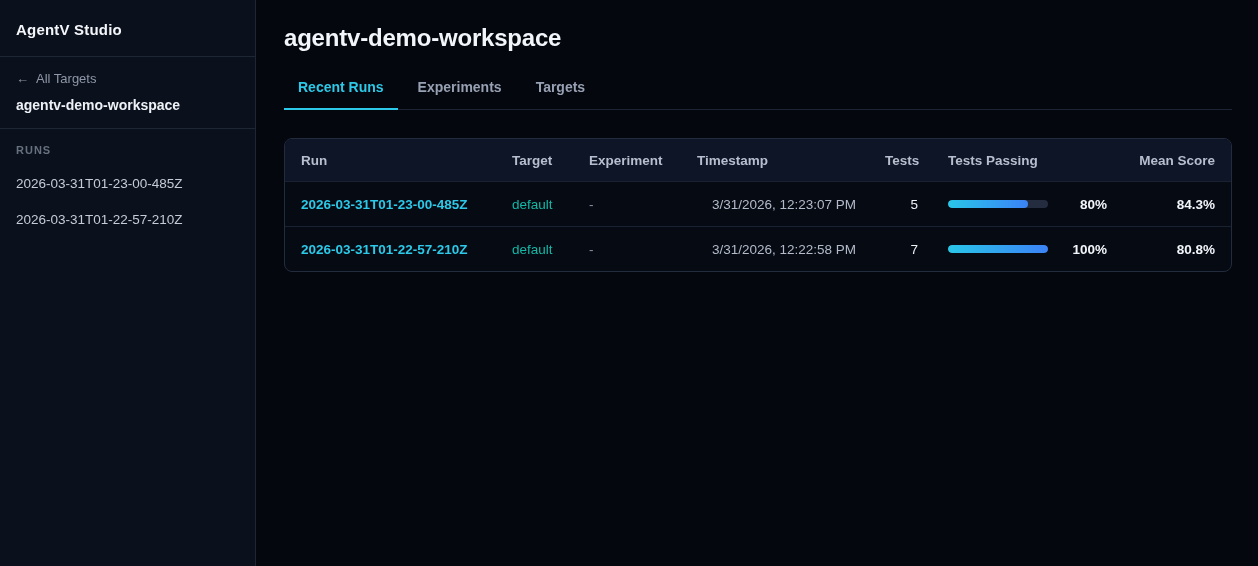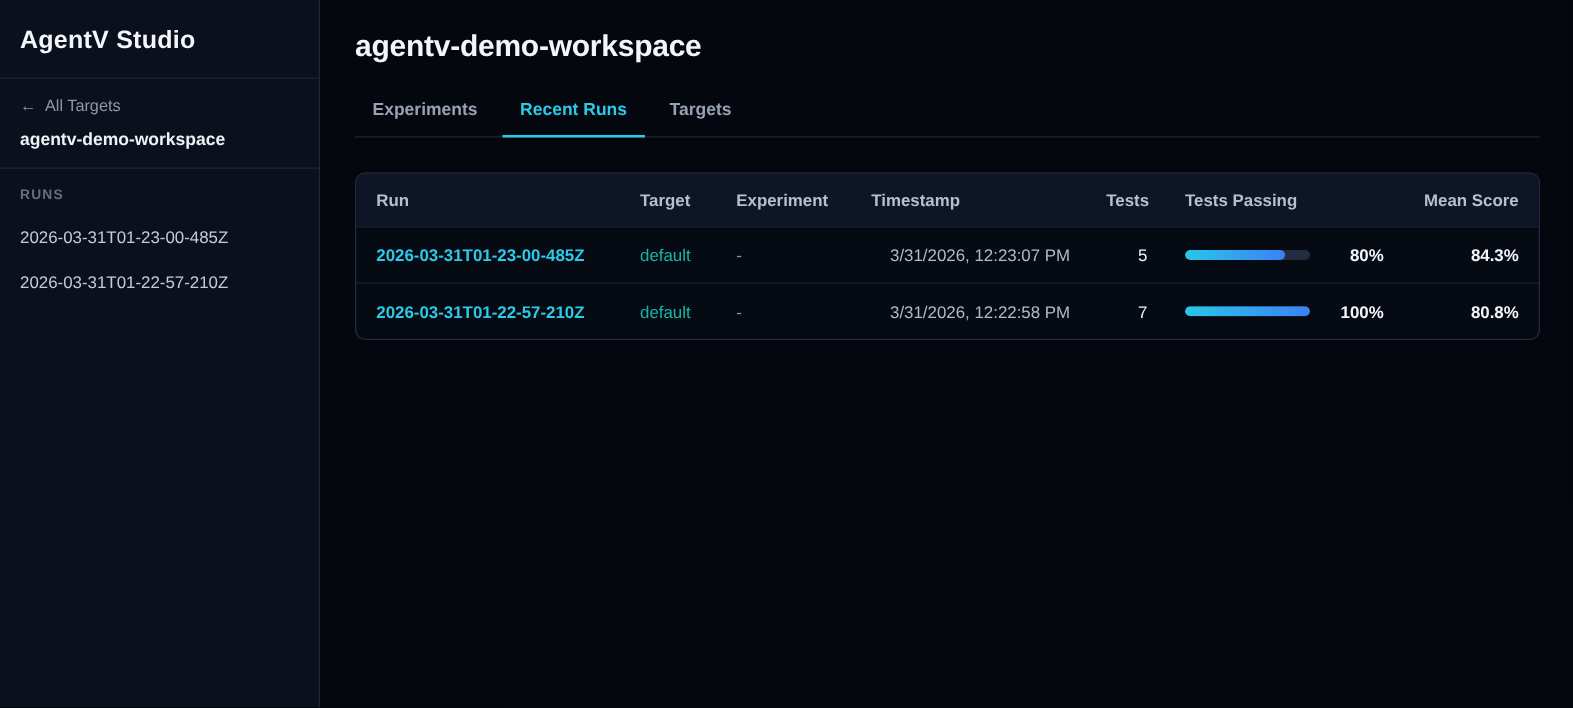--- a/index.html
+++ b/index.html
@@ -21,21 +21,21 @@
   .sidebar {
     width: 256px; height: 100%;
     background: #0b111c;
     border-right: 1px solid #1e2636;
     flex: 0 0 auto;
   }
   .sidebar-header {
     padding: 21px 16px 18px 16px;
     border-bottom: 1px solid #1e2636;
   }
-  .app-title { font-size: 20px; font-weight: 700; color: #f4f6fa; letter-spacing: .2px; }
+  .app-title { font-size: 15px; font-weight: 700; color: #f4f6fa; letter-spacing: .2px; }
   .project-section {
     padding: 14px 16px 15px 16px;
     border-bottom: 1px solid #1e2636;
   }
   .back-link {
     font-size: 13px; color: #8e96a8; cursor: pointer;
     display: flex; align-items: center; gap: 7px;
     margin-bottom: 11px;
   }
   .workspace-name { font-size: 14px; font-weight: 700; color: #eef1f6; }
@@ -134,22 +134,22 @@
 
   <div class="sidebar-run-item">2026-03-31T01-22-57-210Z</div>
 </div>
   </div>
 </aside>
 
 <main class="main">
   <h1 class="page-title">agentv-demo-workspace</h1>
 
   <div class="tabbar">
+    <div class="tab active">Recent Runs</div>
     <div class="tab">Experiments</div>
-    <div class="tab active">Recent Runs</div>
     <div class="tab">Targets</div>
   </div>
 
   <div class="runs-table">
     <div class="trow thead">
       <div>Run</div>
       <div>Target</div>
       <div>Experiment</div>
       <div>Timestamp</div>
       <div class="cell-right">Tests</div>

